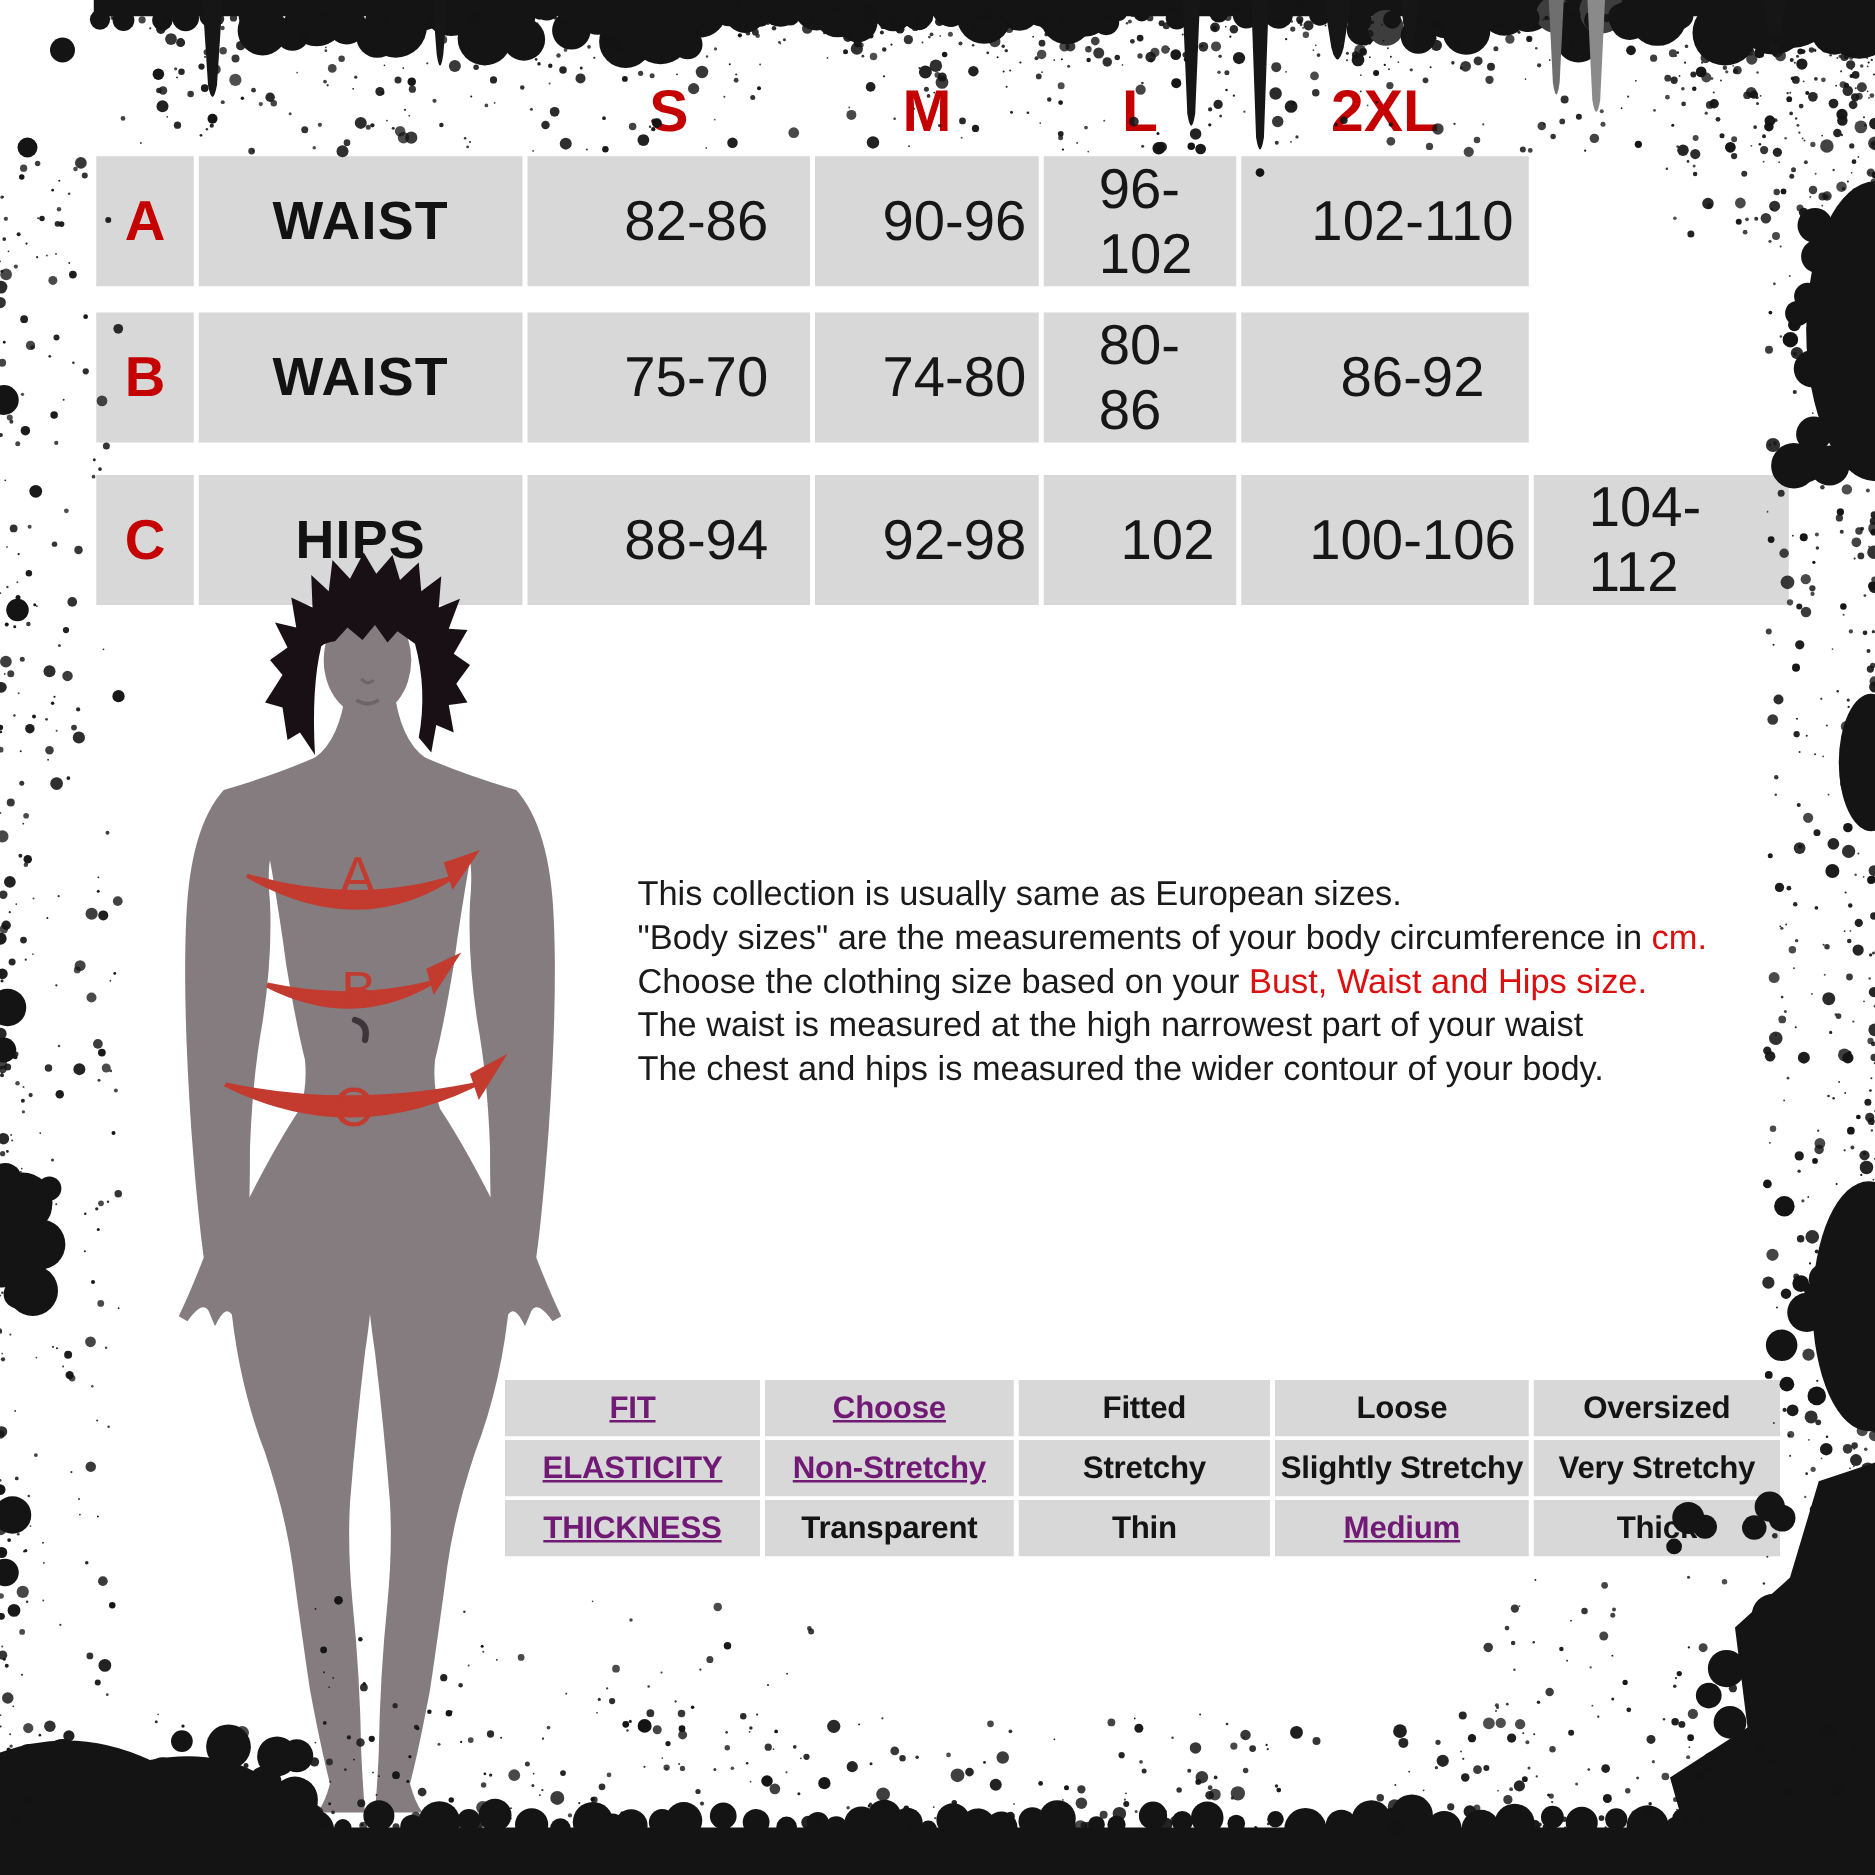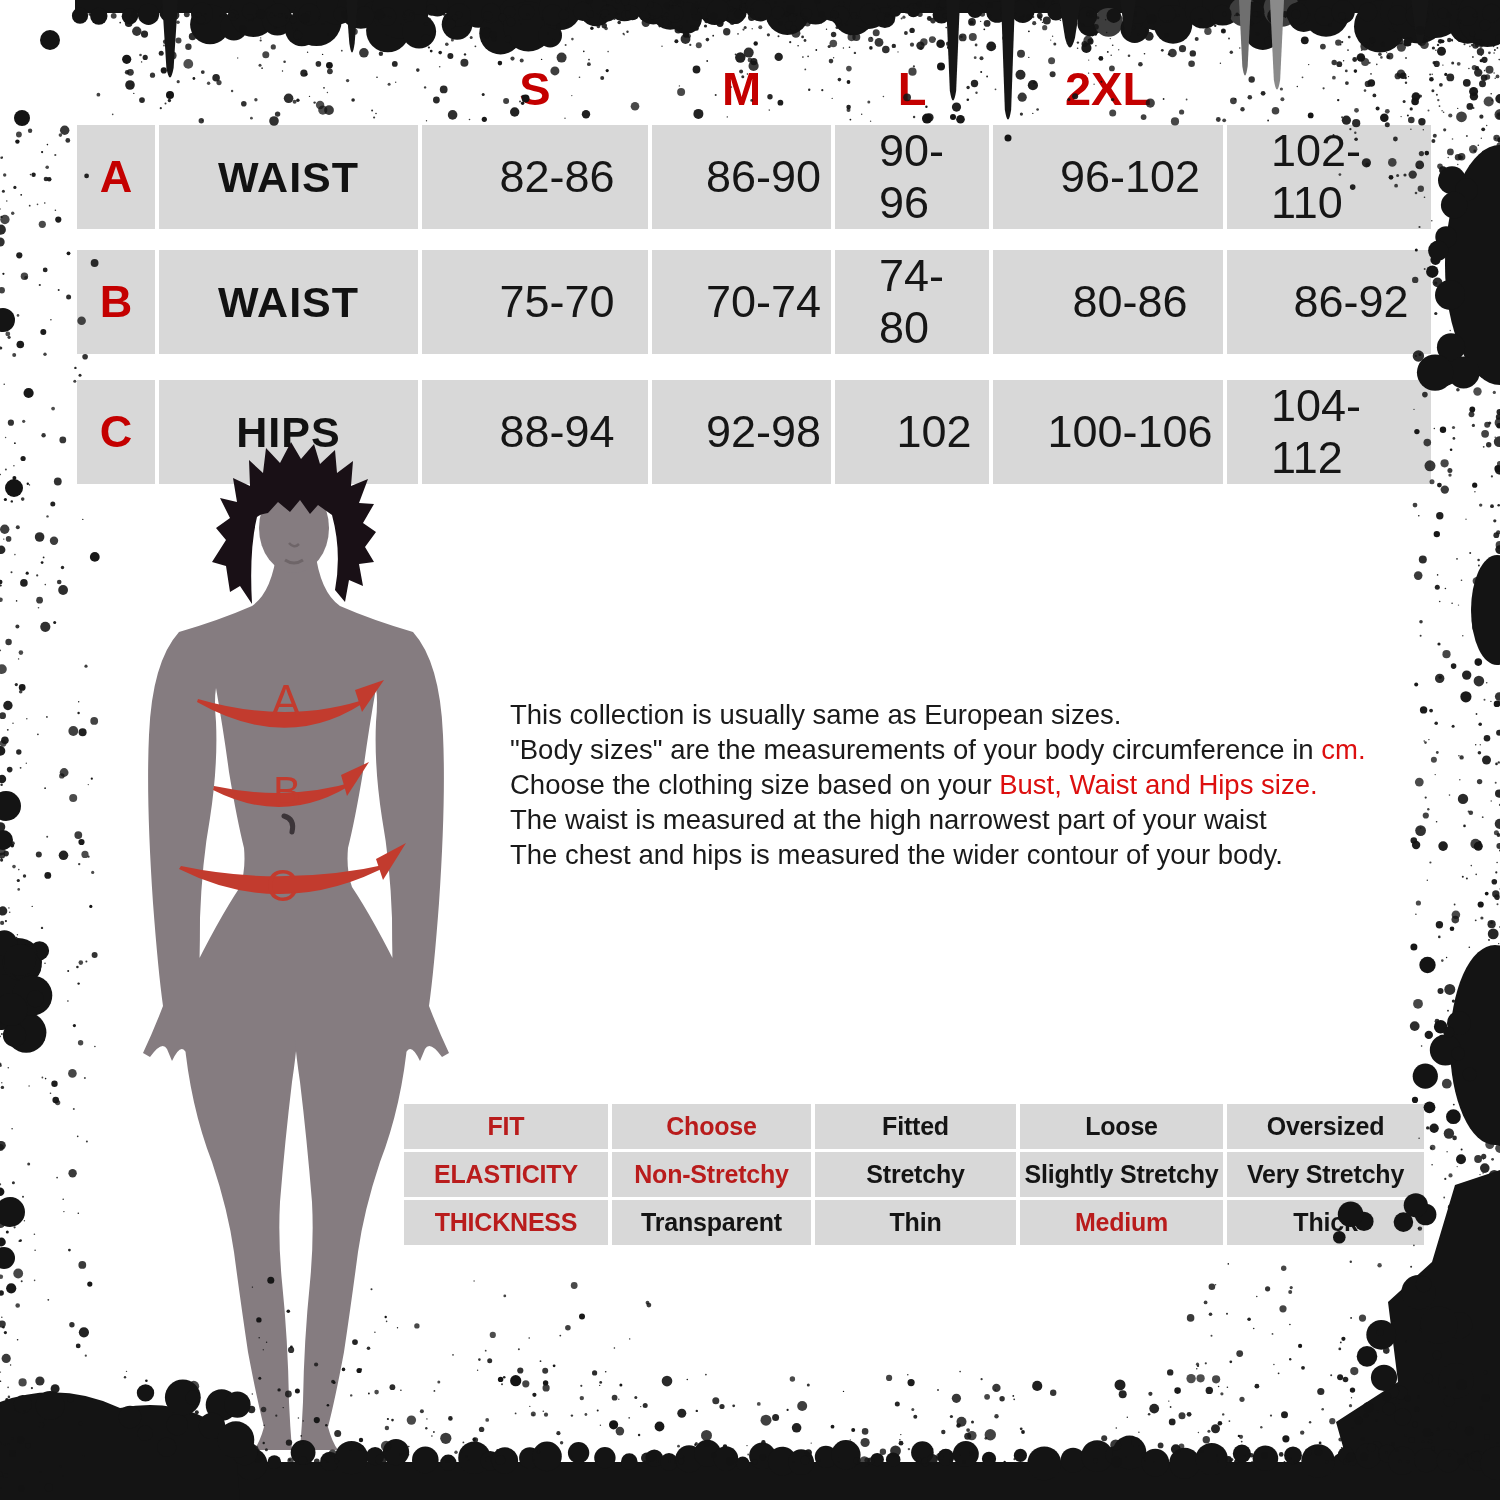--- a/index.html
+++ b/index.html
@@ -21,21 +21,21 @@
   
   .notes{position:absolute;left:510px;top:697px;width:920px;z-index:2;}
   .nline{font-size:27.5px;line-height:35px;color:#1a1a1a;white-space:nowrap;}
   .nred{color:#dd0f0f;}
   
   .ftable{position:absolute;left:404px;top:1104px;display:grid;z-index:2;
           grid-template-columns:204px 199px 201px 203px 197px;
           grid-auto-rows:45px;gap:3px 4px;}
   .fcell{background:#d8d8d8;display:flex;align-items:center;justify-content:center;
          font-size:25px;font-weight:bold;color:#141414;letter-spacing:-0.2px;}
-  .fred{color:#b91c1c;}
+  .fred{color:#701a75;text-decoration:underline;}
   
   .figure-svg{position:absolute;left:90px;top:440px;z-index:2;}
   .grunge-svg{position:absolute;left:0;top:0;z-index:5;pointer-events:none;}
 </style>
 </head>
 <body>
 
 <div class="canvas">
 
   <div class="trow st-header">
@@ -44,31 +44,29 @@
     <div class="hcell st-size">S</div>
     <div class="hcell st-size">M</div>
     <div class="hcell st-size">L</div>
     <div class="hcell st-size">2XL</div>
   </div>
 
   <div class="trow r1">
     <div class="cell st-letter">A</div>
     <div class="cell st-label">WAIST</div>
     <div class="cell st-val">82-86</div>
-    <div class="cell st-val">86-90</div>
     <div class="cell st-val">90-96</div>
     <div class="cell st-val">96-102</div>
     <div class="cell st-val">102-110</div>
   </div>
 
   <div class="trow r2">
     <div class="cell st-letter">B</div>
     <div class="cell st-label">WAIST</div>
     <div class="cell st-val">75-70</div>
-    <div class="cell st-val">70-74</div>
     <div class="cell st-val">74-80</div>
     <div class="cell st-val">80-86</div>
     <div class="cell st-val">86-92</div>
   </div>
 
   <div class="trow r3">
     <div class="cell st-letter">C</div>
     <div class="cell st-label">HIPS</div>
     <div class="cell st-val">88-94</div>
     <div class="cell st-val">92-98</div>

